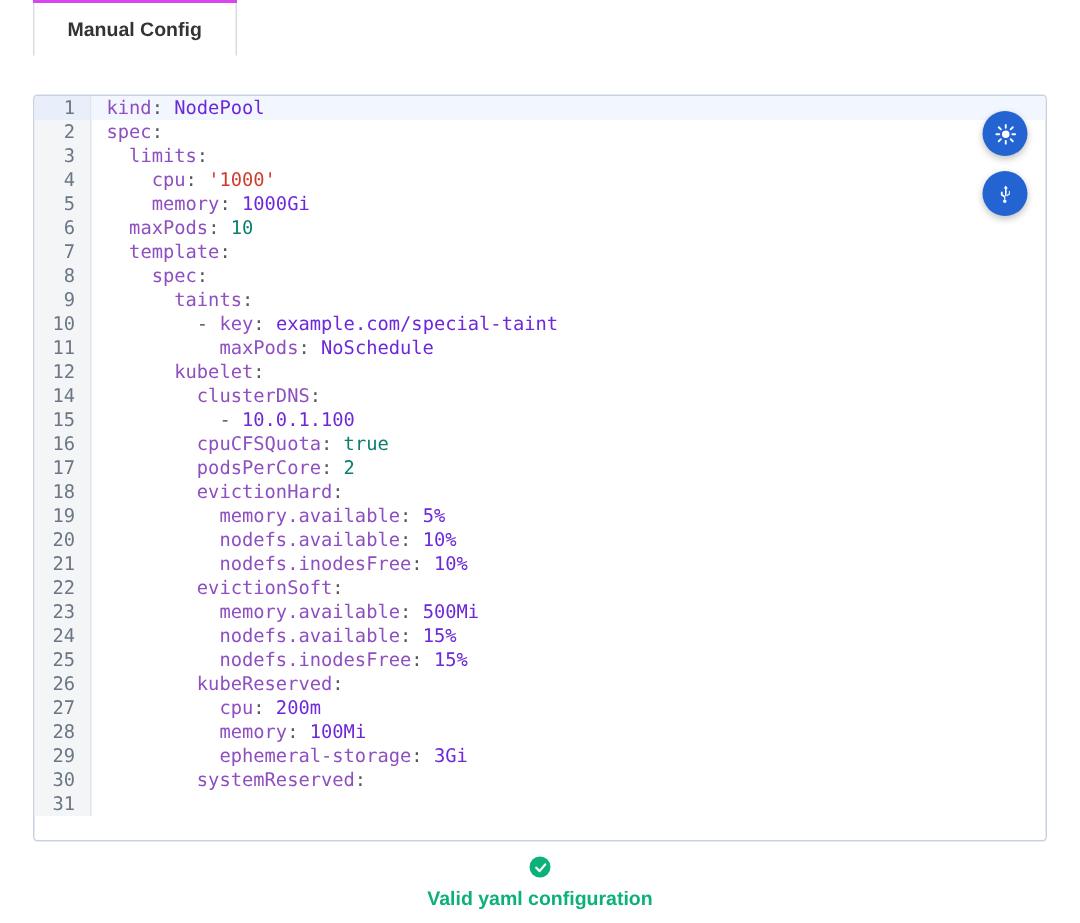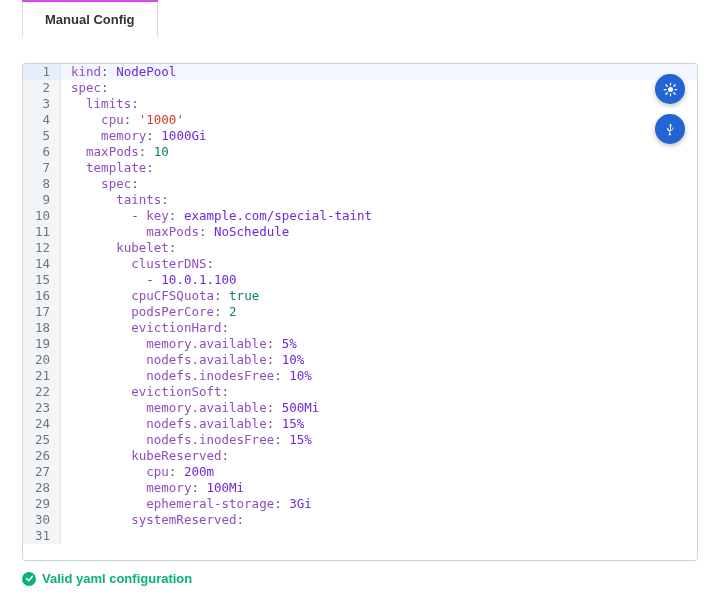--- a/index.html
+++ b/index.html
@@ -110,20 +110,21 @@
 
   
   .status {
     margin-top: 10px;
     display: flex;
     align-items: center;
     gap: 6px;
     color: #0cb07b;
     font-size: 13px;
     font-weight: 600;
+    flex-direction: column;
   }
   .status .check {
     width: 14px; height: 14px;
     border-radius: 50%;
     background: #0cb07b;
     display: inline-flex;
     align-items: center;
     justify-content: center;
   }
   .status .check svg { width: 9px; height: 9px; }

